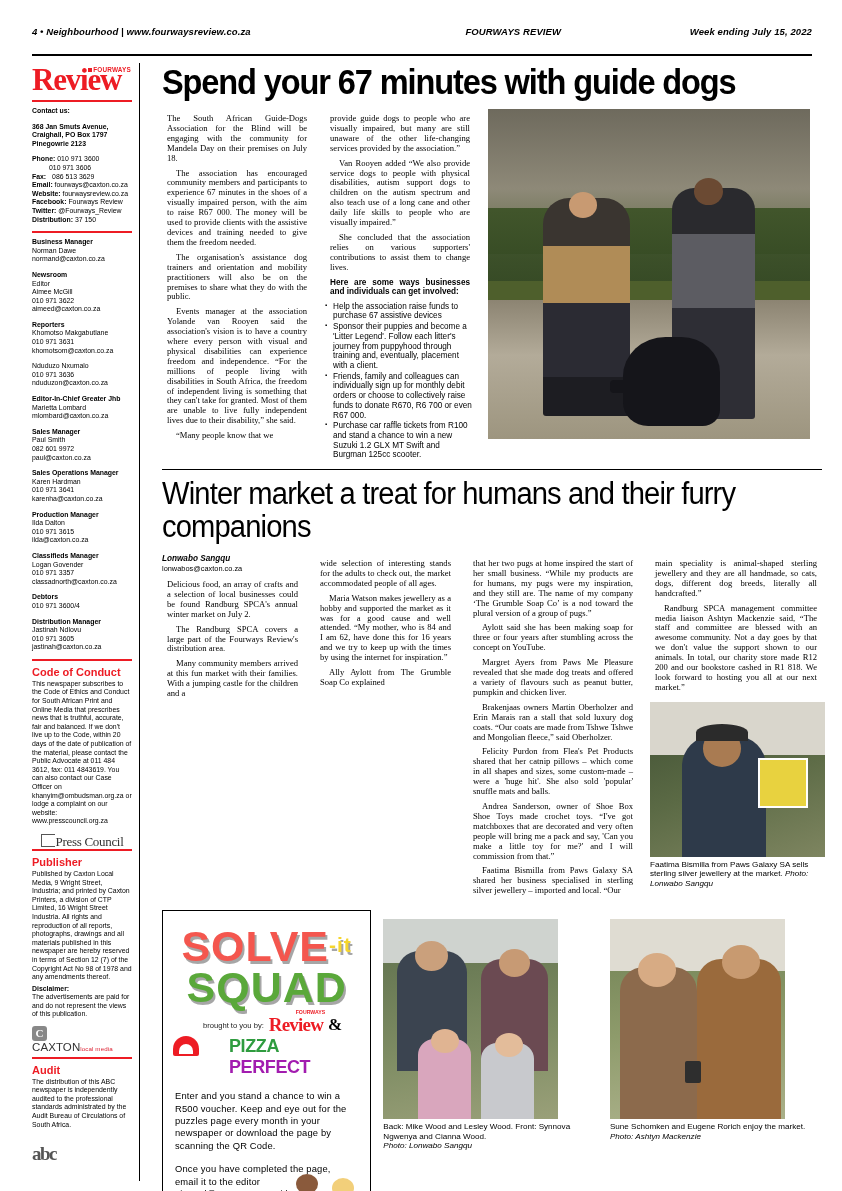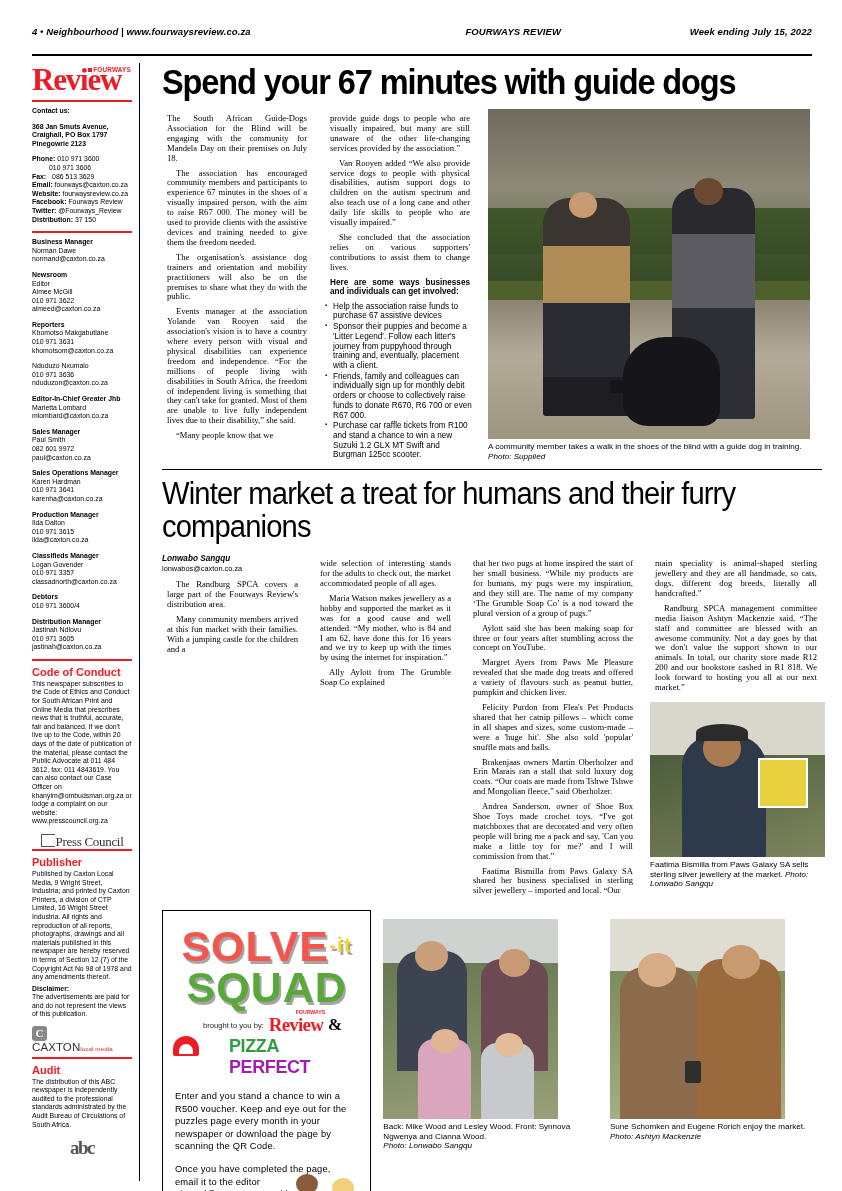--- a/index.html
+++ b/index.html
@@ -128,27 +128,27 @@
     font-family: "Liberation Serif", serif;
   }
   .caxton-word {
     font-size: 11.5px;
     letter-spacing: .2px;
     color: #333;
     margin-top: 2px;
   }
   .caxton-word span { font-size: 6.2px; color:#d23; letter-spacing:.1px;}
   .abc-logo {
-    text-align:center;
+    text-align:left;
     font-size: 19px;
     font-weight: bold;
     color: #555;
     font-family: "Liberation Serif", serif;
     letter-spacing: -1.5px;
-    margin-top: 15px;
+    margin-top: 21px;
   }
 
   
   h1.headline {
     font-family: "Liberation Sans Narrow","Liberation Sans", sans-serif;
     font-weight: bold;
     font-size: 35px;
     line-height: 37px;
     letter-spacing: -1.2px;
     margin: 0 0 9px 0;
@@ -556,57 +556,54 @@
               <div class="pa-hedge"></div>
             <div class="pa-grass"></div>
               <div class="pa-path"></div>
             <div class="pa-w1"></div>
               <div class="pa-w1head"></div>
             <div class="pa-m1"></div>
               <div class="pa-m1head"></div>
             <div class="pa-dogtail"></div>
               <div class="pa-dog"></div>
           </div>
-          <div class="cap">
-            <span>A community member takes a walk in the shoes of the blind with a guide dog in training.</span>
-            <i>Photo: Supplied</i>
-          </div>
         </div>
       </div>
 
       <div class="hr-black"></div>
 
       <h1 class="headline2">Winter market a treat for humans and their furry companions</h1>
 
       <div class="story2">
 
         <div class="s2col">
           <div class="byline-name">Lonwabo Sangqu</div>
           <div class="byline-mail">lonwabos@caxton.co.za</div>
           <div class="serifcol" id="s2c1">
+              <p class="first">Delicious food, an array of crafts and a selection of local businesses could be found Randburg SPCA's annual winter market on July 2.</p>
               <p>The Randburg SPCA covers a large part of the Fourways Review's distribution area.</p>
               <p>Many community members arrived at this fun market with their families. With a jumping castle for the children and a</p>
             </div>
         </div>
 
         <div class="s2col">
           <div class="serifcol" id="s2c2">
               <p class="first">wide selection of interesting stands for the adults to check out, the market accommodated people of all ages.</p>
               <p>Maria Watson makes jewellery as a hobby and supported the market as it was for a good cause and well attended. “My mother, who is 84 and I am 62, have done this for 16 years and we try to keep up with the times by using the internet for inspiration.”</p>
               <p>Ally Aylott from The Grumble Soap Co explained</p>
             </div>
         </div>
 
         <div style="width:170px;flex:0 0 170px;">
           <div class="serifcol" id="s2c3">
               <p class="first">that her two pugs at home inspired the start of her small business. “While my products are for humans, my pugs were my inspiration, and they still are. The name of my company ‘The Grumble Soap Co’ is a nod toward the plural version of a group of pugs.”</p>
               <p>Aylott said she has been making soap for three or four years after stumbling across the concept on YouTube.</p>
               <p>Margret Ayers from Paws Me Pleasure revealed that she made dog treats and offered a variety of flavours such as peanut butter, pumpkin and chicken liver.</p>
+              <p>Brakenjaas owners Martin Oberholzer and Erin Marais ran a stall that sold luxury dog coats. “Our coats are made from Tshwe Tshwe and Mongolian fleece,” said Oberholzer.</p>
               <p>Felicity Purdon from Flea's Pet Products shared that her catnip pillows – which come in all shapes and sizes, some custom-made – were a 'huge hit'. She also sold 'popular' snuffle mats and balls.</p>
-              <p>Brakenjaas owners Martin Oberholzer and Erin Marais ran a stall that sold luxury dog coats. “Our coats are made from Tshwe Tshwe and Mongolian fleece,” said Oberholzer.</p>
               <p>Andrea Sanderson, owner of Shoe Box Shoe Toys made crochet toys. “I've got matchboxes that are decorated and very often people will bring me a pack and say, 'Can you make a little toy for me?' and I will commission from that.”</p>
               <p>Faatima Bismilla from Paws Galaxy SA shared her business specialised in sterling silver jewellery – imported and local. “Our</p>
             </div>
         </div>
 
         <div style="width:172px;flex:0 0 172px;">
           <div class="serifcol" id="s2c4">
               <p class="first">main speciality is animal-shaped sterling jewellery and they are all handmade, so cats, dogs, different dog breeds, literally all handcrafted.”</p>
               <p>Randburg SPCA management committee media liaison Ashtyn Mackenzie said, “The staff and committee are blessed with an awesome community. Not a day goes by that we don't value the support shown to our animals. In total, our charity store made R12 200 and our bookstore cashed in R1 818. We look forward to hosting you all at our next market.”</p>
             </div>

